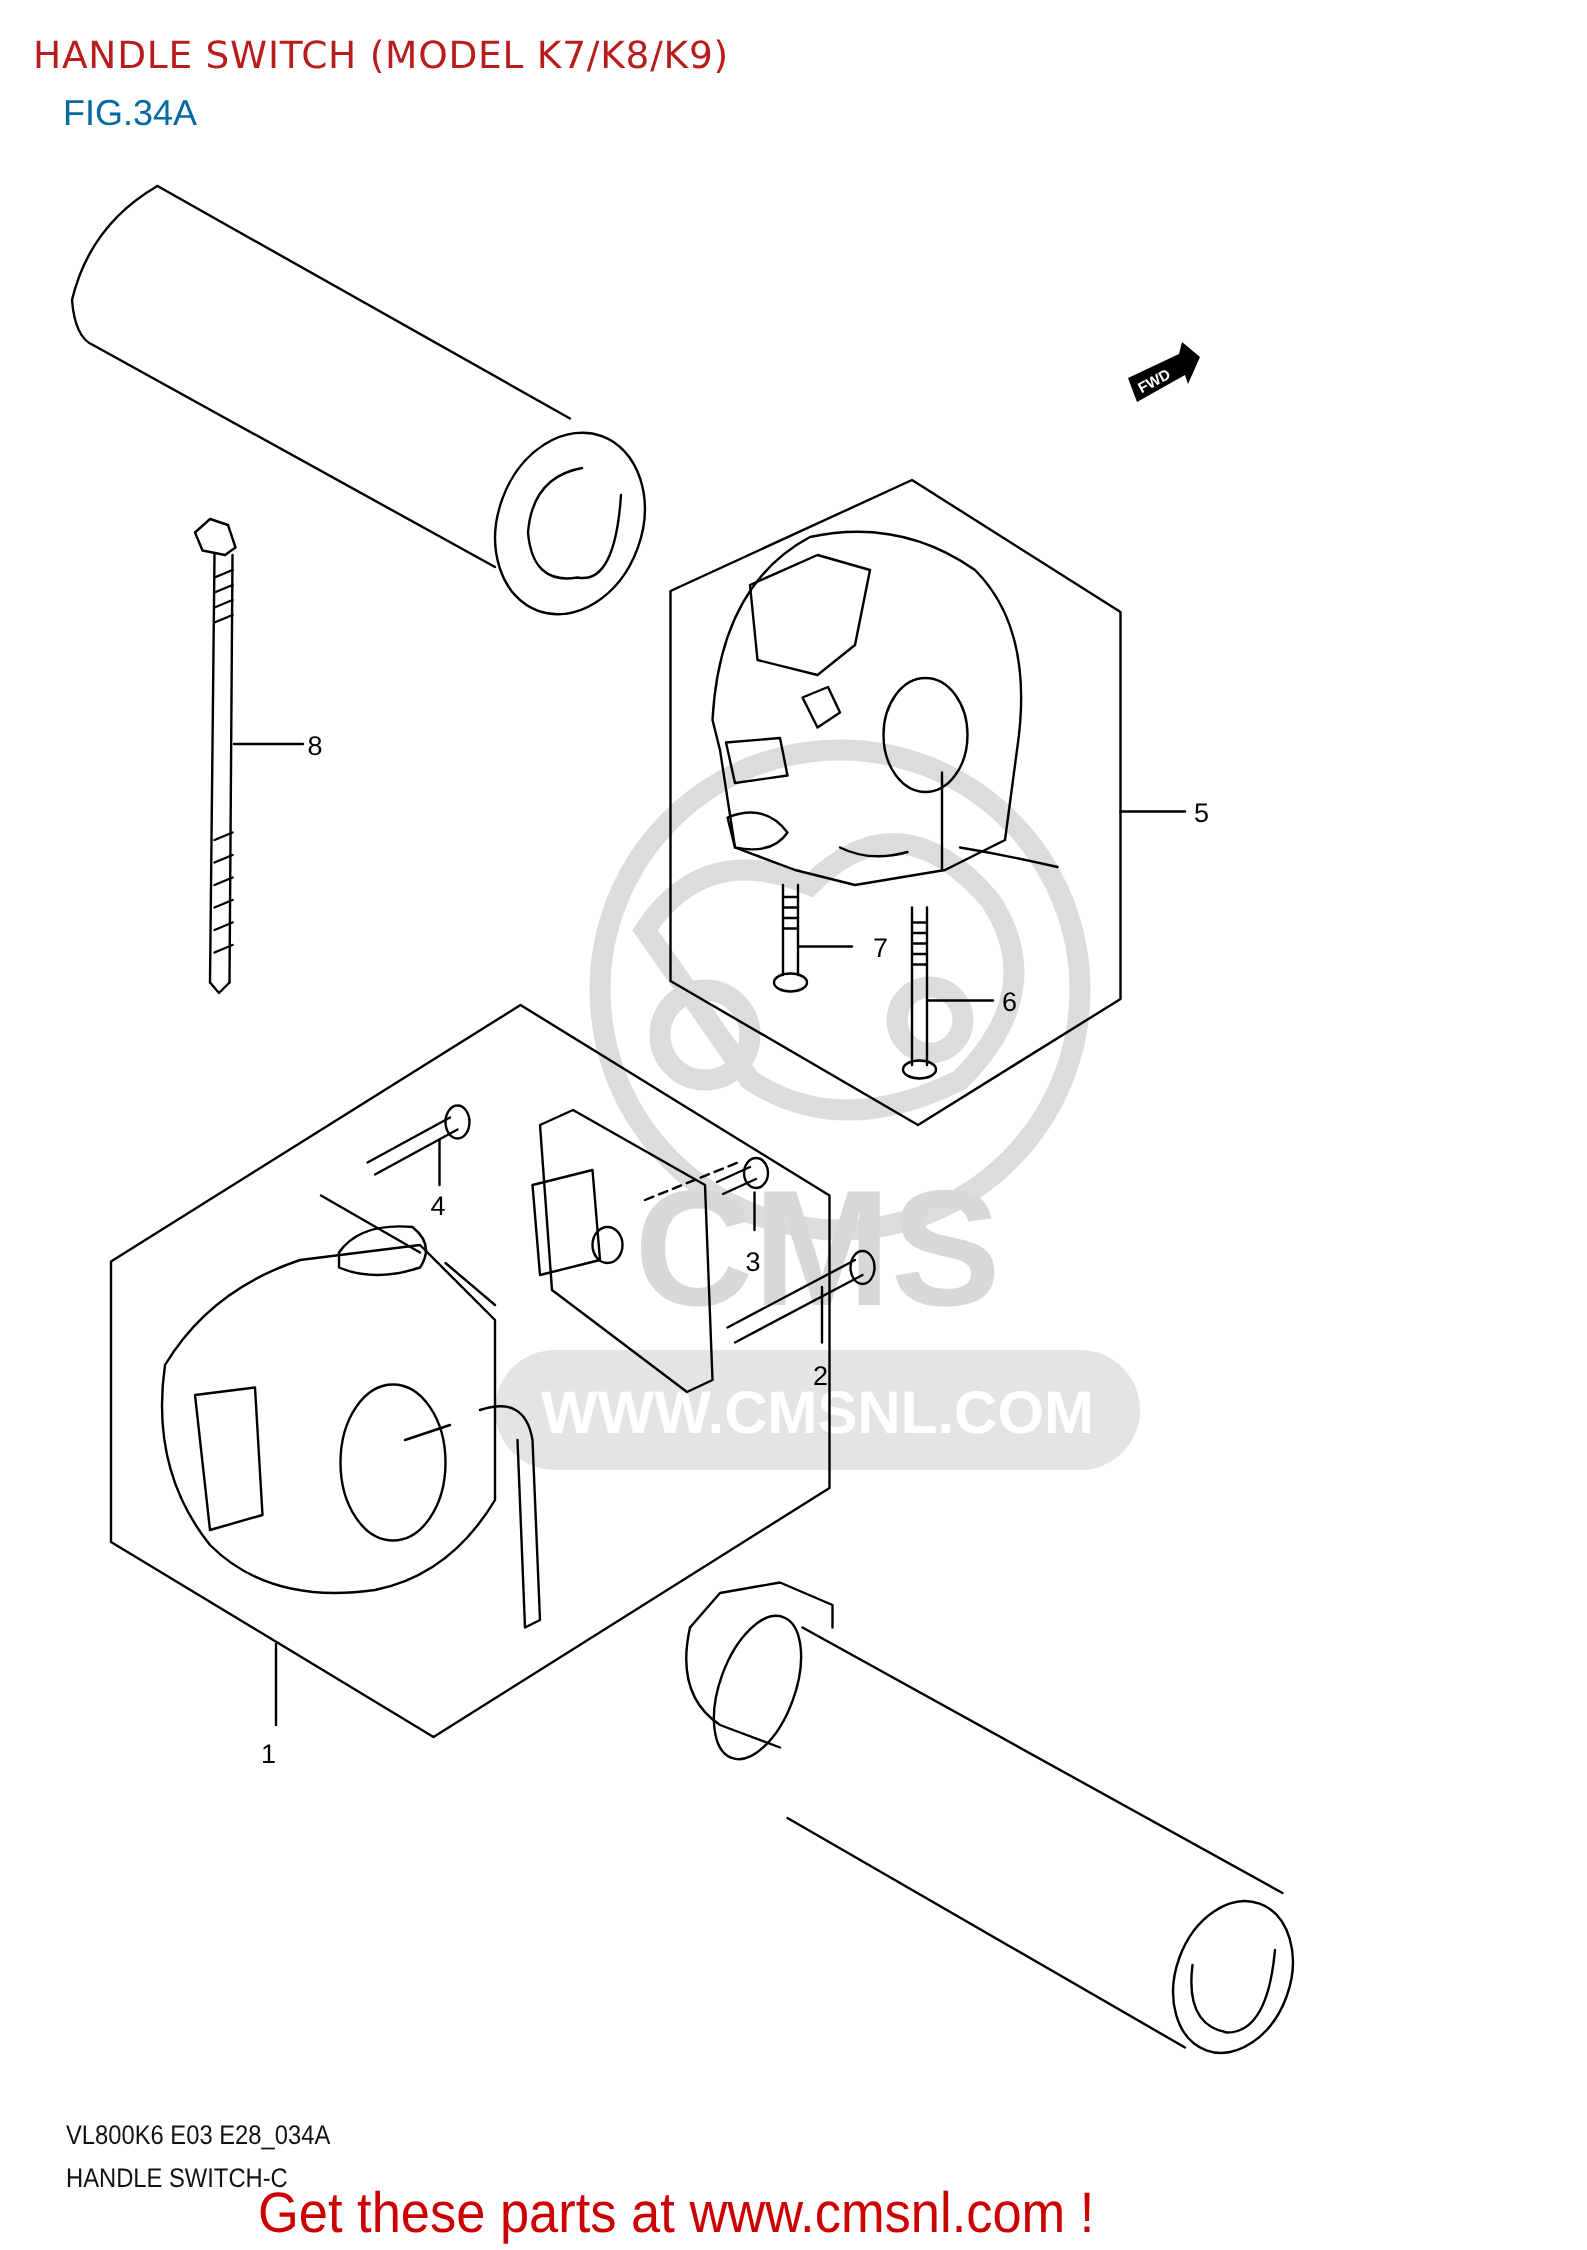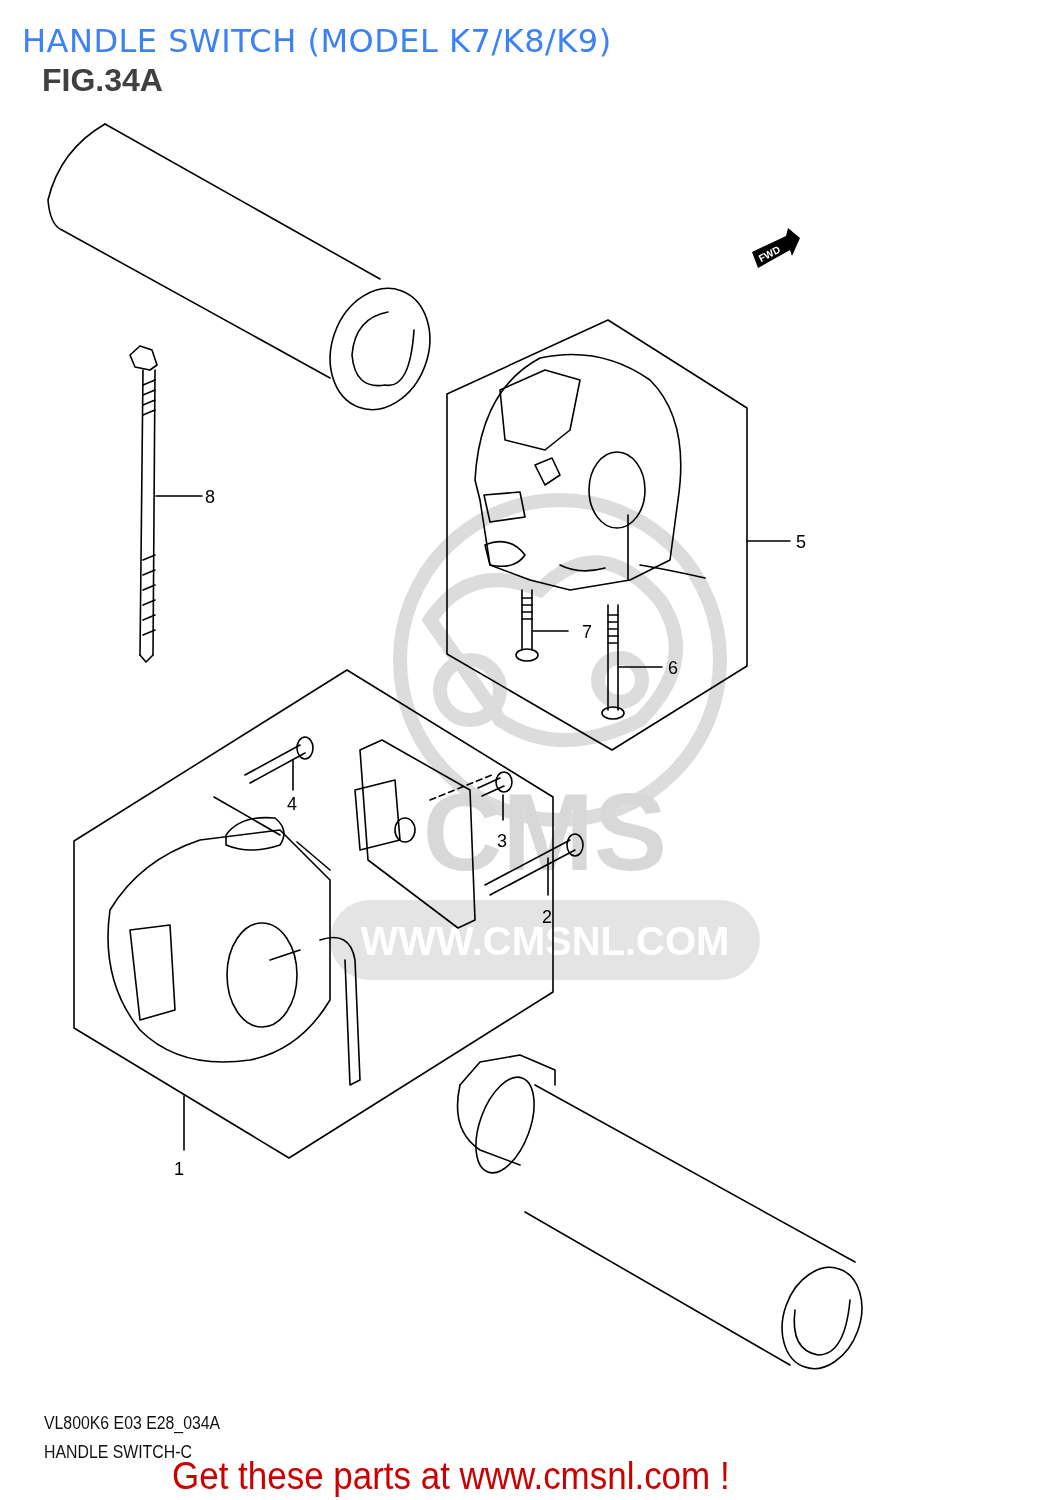--- a/index.html
+++ b/index.html
@@ -1,18 +1,18 @@
 <!DOCTYPE html>
 <html><head>
 <meta charset="utf-8">
 <style>
   html, body { margin:0; padding:0; background:#ffffff; }
   body { width:1058px; height:1500px; position:relative; overflow:hidden; font-family:"Liberation Sans", sans-serif; }
-  .header-title { position:absolute; left:22px; top:22px; font-size:32px; color:#3b82f6; letter-spacing:0.5px; font-family:"DejaVu Sans", sans-serif; }
-  .fig-label { position:absolute; left:42px; top:62px; font-size:32px; font-weight:bold; color:#404040; font-family:"Liberation Sans", sans-serif; }
+  .header-title { position:absolute; left:22px; top:22px; font-size:25px; color:#b91c1c; letter-spacing:0.5px; font-family:"DejaVu Sans", sans-serif; }
+  .fig-label { position:absolute; left:42px; top:62px; font-size:24px; font-weight:normal; color:#0369a1; font-family:"Liberation Sans", sans-serif; }
   svg.diagram { position:absolute; left:0; top:0; }
   .callout { font-family:"Liberation Sans", sans-serif; font-size:18px; fill:#000; }
   .footer-code { position:absolute; left:44px; top:1413px; font-size:18px; color:#111; font-family:"Liberation Sans", sans-serif; transform:scaleX(0.88); transform-origin:left; }
   .footer-name { position:absolute; left:44px; top:1442px; font-size:18px; color:#111; font-family:"Liberation Sans", sans-serif; transform:scaleX(0.88); transform-origin:left; }
   .promo { position:absolute; left:172px; top:1455px; font-size:38px; color:#cc0000; font-family:"Liberation Sans", sans-serif; transform:scaleX(0.92); transform-origin:left; white-space:nowrap; }
   .wm-text { font-family:"Liberation Sans", sans-serif; font-weight:bold; fill:#d8d8d8; }
 </style>
 </head>
 <body>
 

